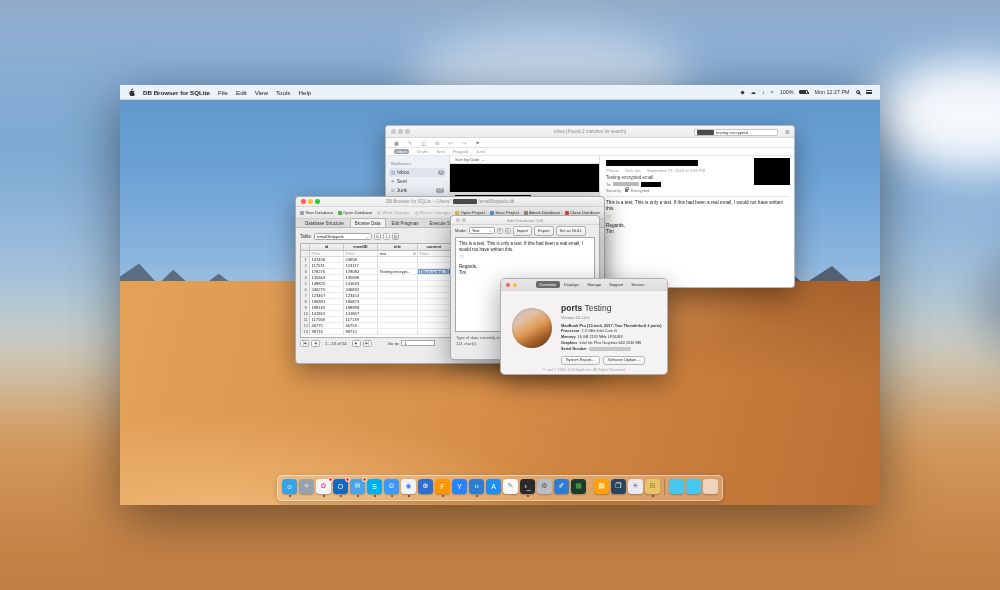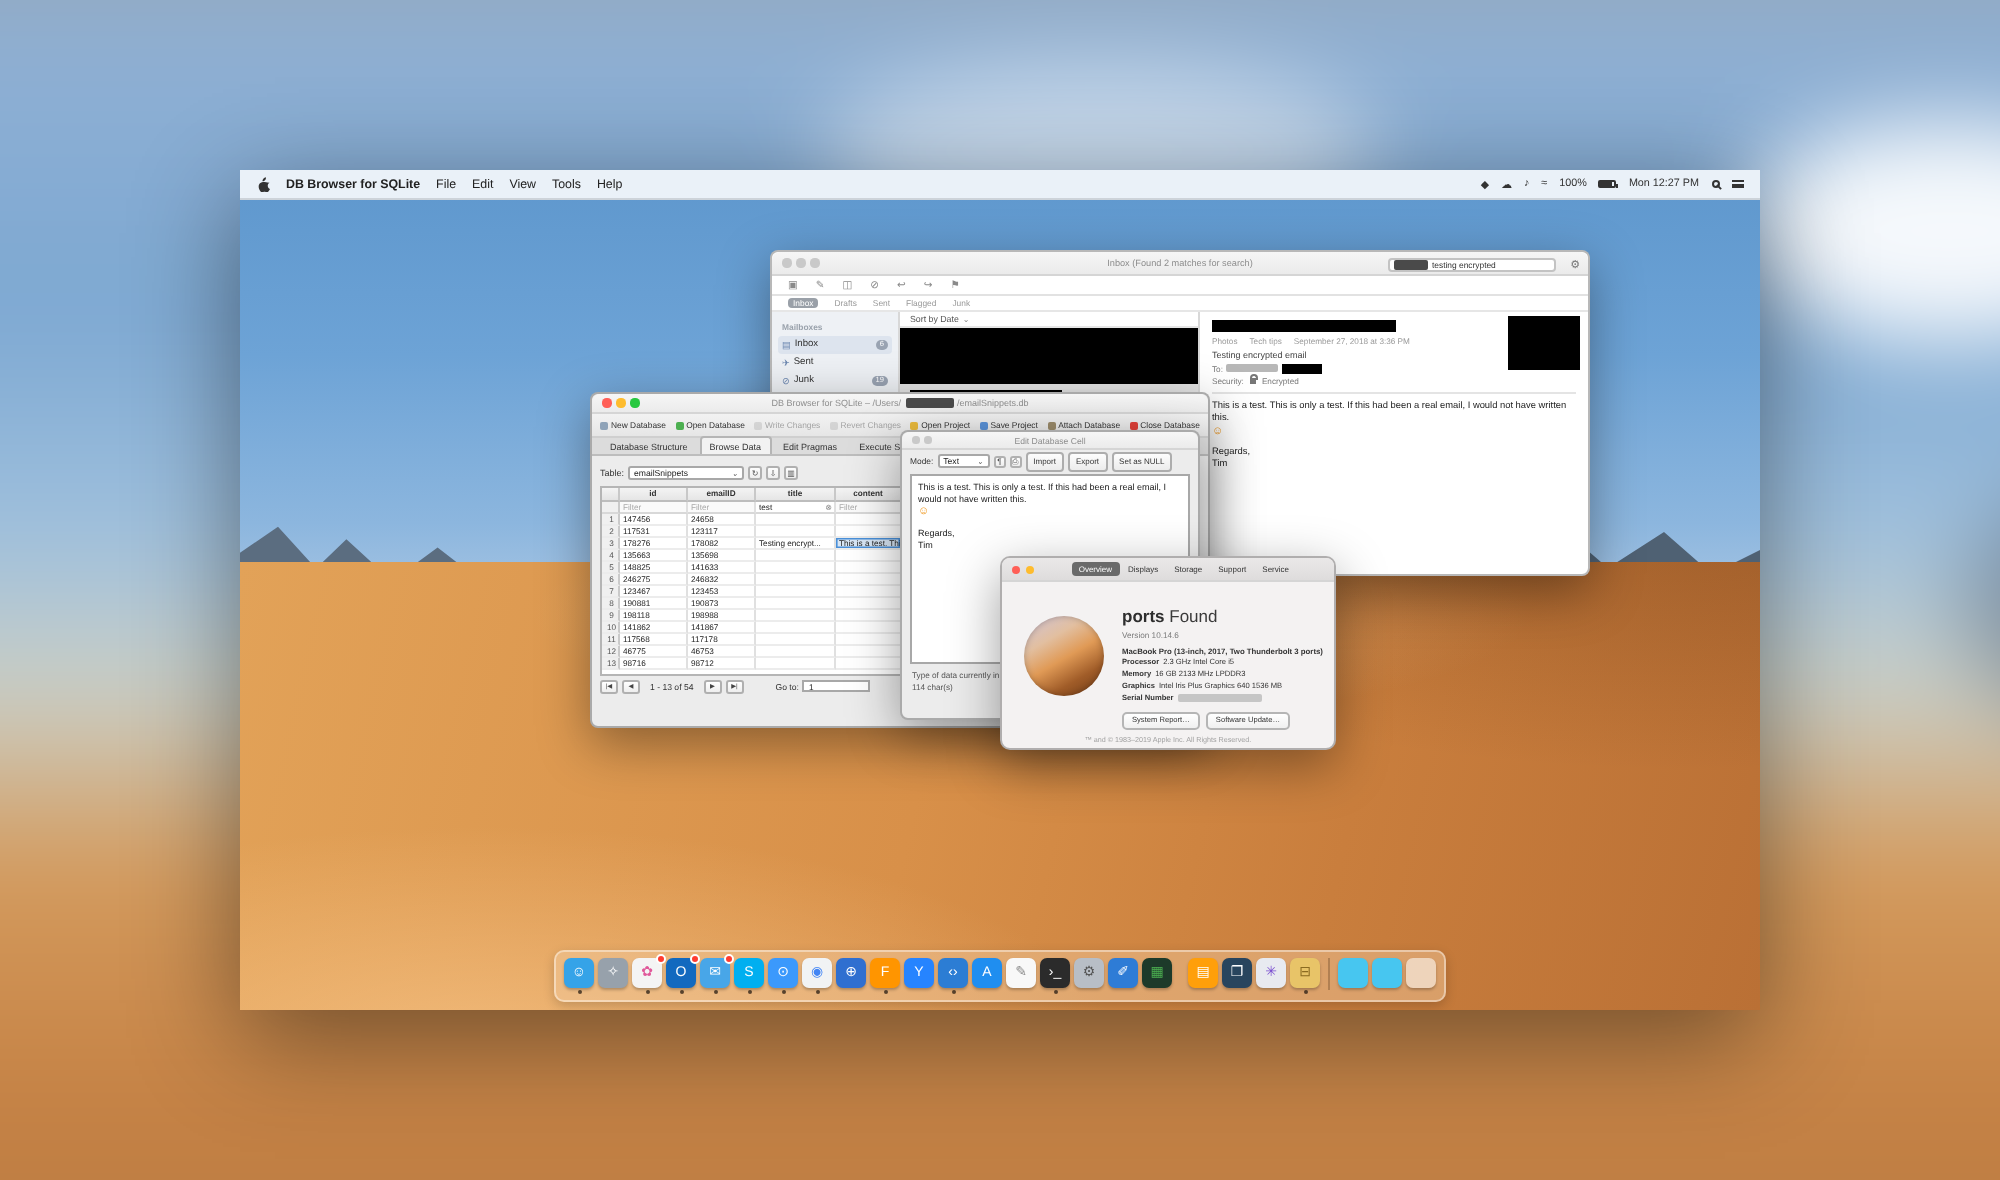--- a/index.html
+++ b/index.html
@@ -556,21 +556,21 @@
         <span class="atab on">Overview</span>
             <span class="atab">Displays</span>
             <span class="atab">Storage</span>
             <span class="atab">Support</span>
             <span class="atab">Service</span>
           </span>
       </div>
       <div class="acontent">
         <div class="mojave"></div>
         <div class="ainfo">
-          <div class="os-line"><b>ports</b> <span>Found</span></div>
+          <div class="os-line"><b>ports</b> <span>Testing</span></div>
           <div class="aver">Version 10.14.6</div>
           <div class="amodel">MacBook Pro (13-inch, 2017, Two Thunderbolt 3 ports)</div>
           <div>
 
           <div class="aspec">
               <b>Processor</b><span>2.3 GHz Intel Core i5</span>
             </div>
               <div class="aspec">
               <b>Memory</b><span>16 GB 2133 MHz LPDDR3</span>
             </div>

